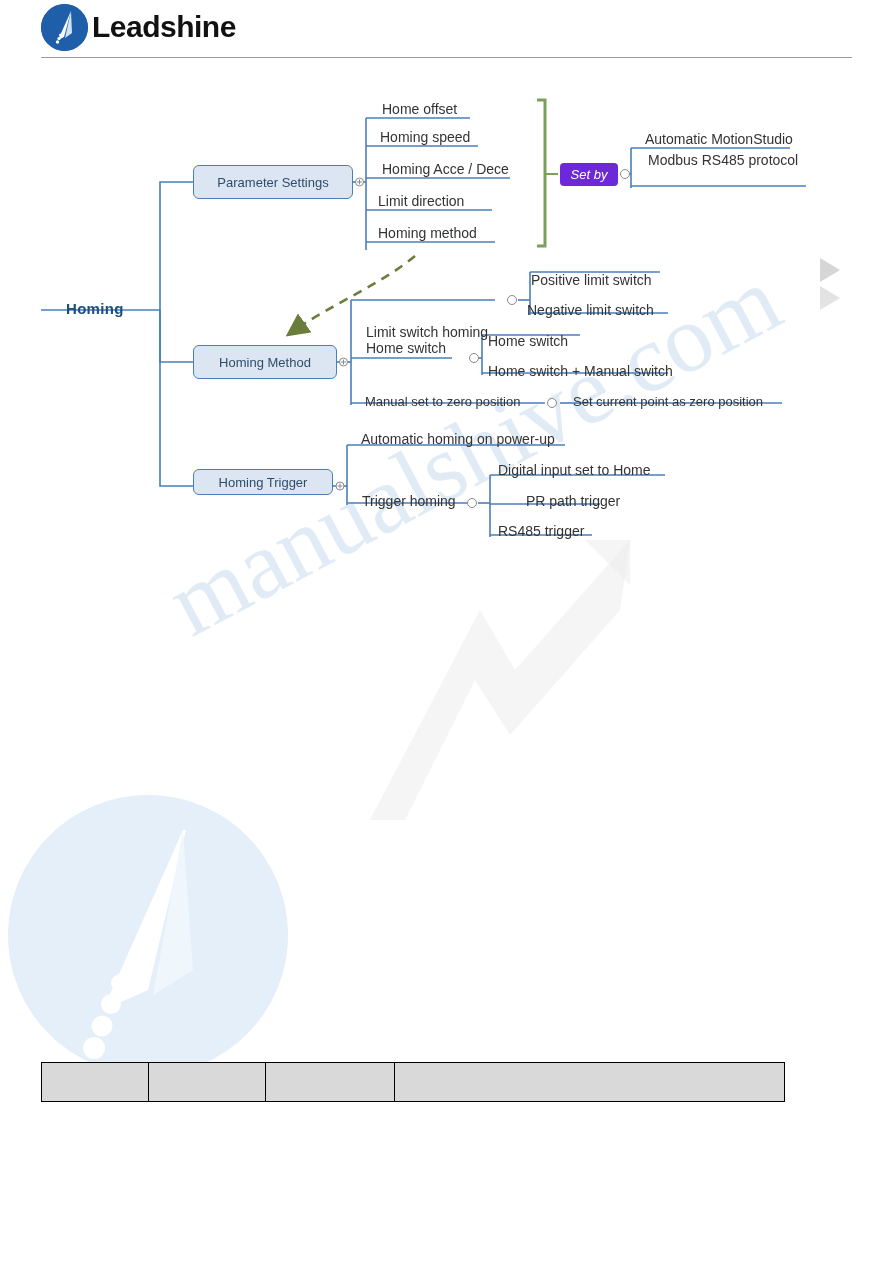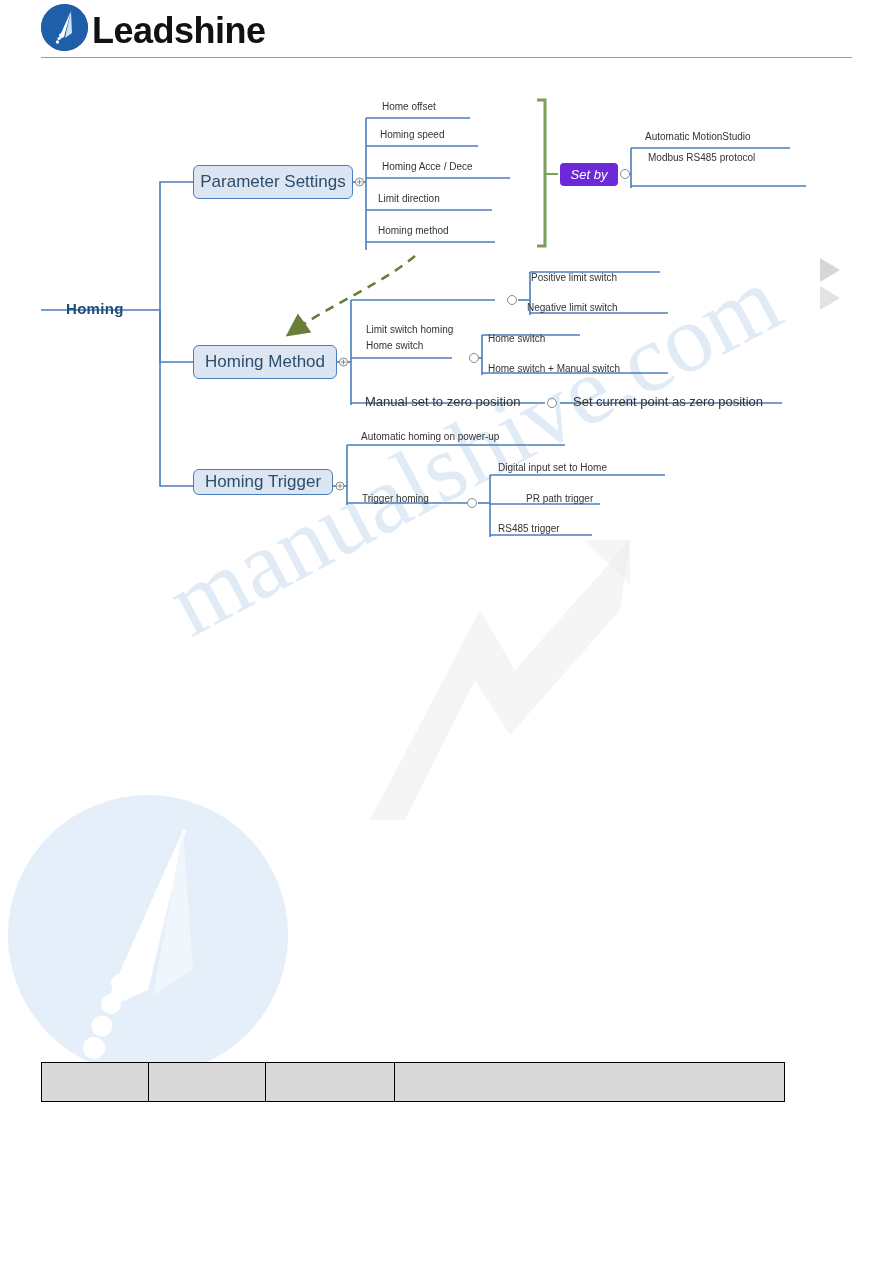--- a/index.html
+++ b/index.html
@@ -9,21 +9,21 @@
     position:relative;overflow:hidden;
   }
   
   #header{position:absolute;left:0;top:0;width:893px;height:58px;}
   #logo-mark{
     position:absolute;left:41px;top:4px;width:47px;height:47px;border-radius:50%;
     background:#1c4f8f;overflow:hidden;
   }
   #logo-mark svg{position:absolute;left:0;top:0;}
   #logo-text{
-    position:absolute;left:92px;top:10px;font-size:36px;font-weight:bold;color:#111;
+    position:absolute;left:92px;top:10px;font-size:30px;font-weight:bold;color:#111;
     letter-spacing:-0.5px;
   }
   #header-rule{position:absolute;left:41px;top:57px;width:811px;height:1px;background:#9a9a9a;}
 
   
   #wm-text{
     position:absolute;left:150px;top:560px;width:620px;
     font-family:"Liberation Serif", serif;
     font-size:96px;color:#cfe0ef;opacity:.62;
     transform:rotate(-28deg);transform-origin:left top;
@@ -44,27 +44,27 @@
 
   .node{position:absolute;box-sizing:border-box;}
 
   
   .root-label{
     font-size:15px;font-weight:bold;color:#1f4e79;letter-spacing:.3px;
   }
   
   .boxed{
     border:1px solid #4a7ebb;border-radius:6px;background:#dce6f2;
-    font-size:17px;color:#2e4d6b;text-align:right;
+    font-size:13px;color:#2e4d6b;text-align:right;
     display:flex;align-items:center;justify-content:center;
     font-family:"Liberation Sans", sans-serif;
   }
   
   .leaf{
-    font-size:10px;color:#333333;white-space:nowrap;
+    font-size:14px;color:#333333;white-space:nowrap;
     font-family:"Liberation Sans", sans-serif;
   }
   .leaf.small{font-size:13px;}
   
   .pill{
     background:#6d28d9;color:#ffffff;border-radius:4px;font-size:13px;font-style:italic;
     display:flex;align-items:center;justify-content:center;
   }
   
   #btable{position:absolute;left:41px;top:1062px;width:744px;height:36px;border-collapse:collapse;}

